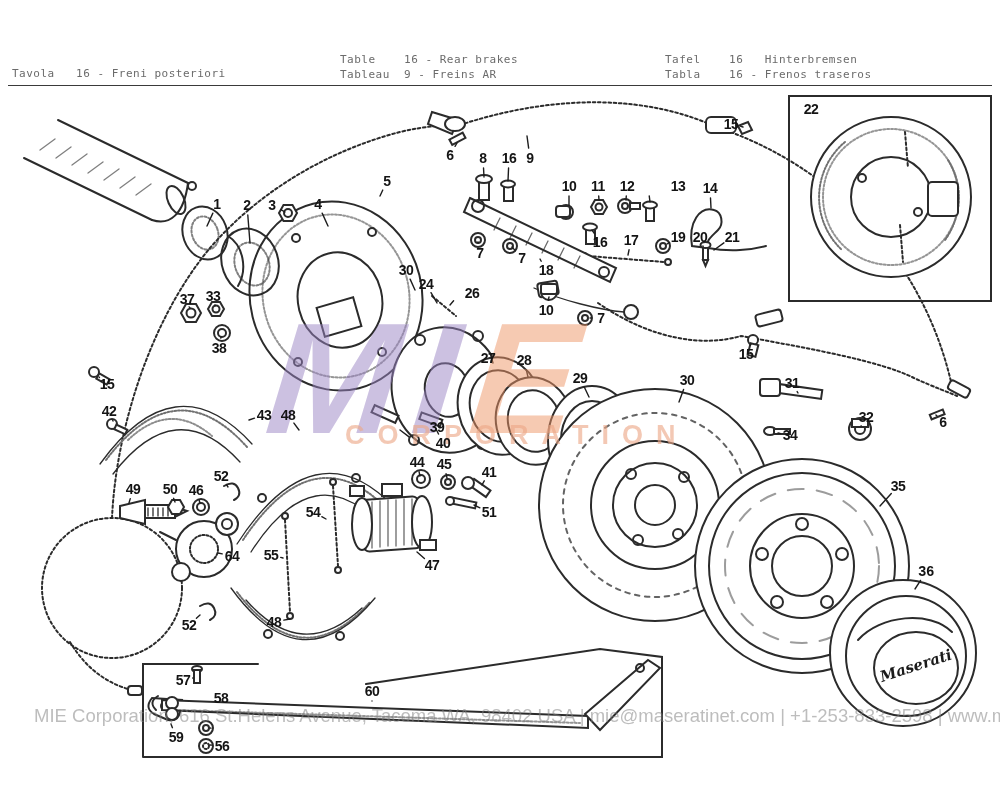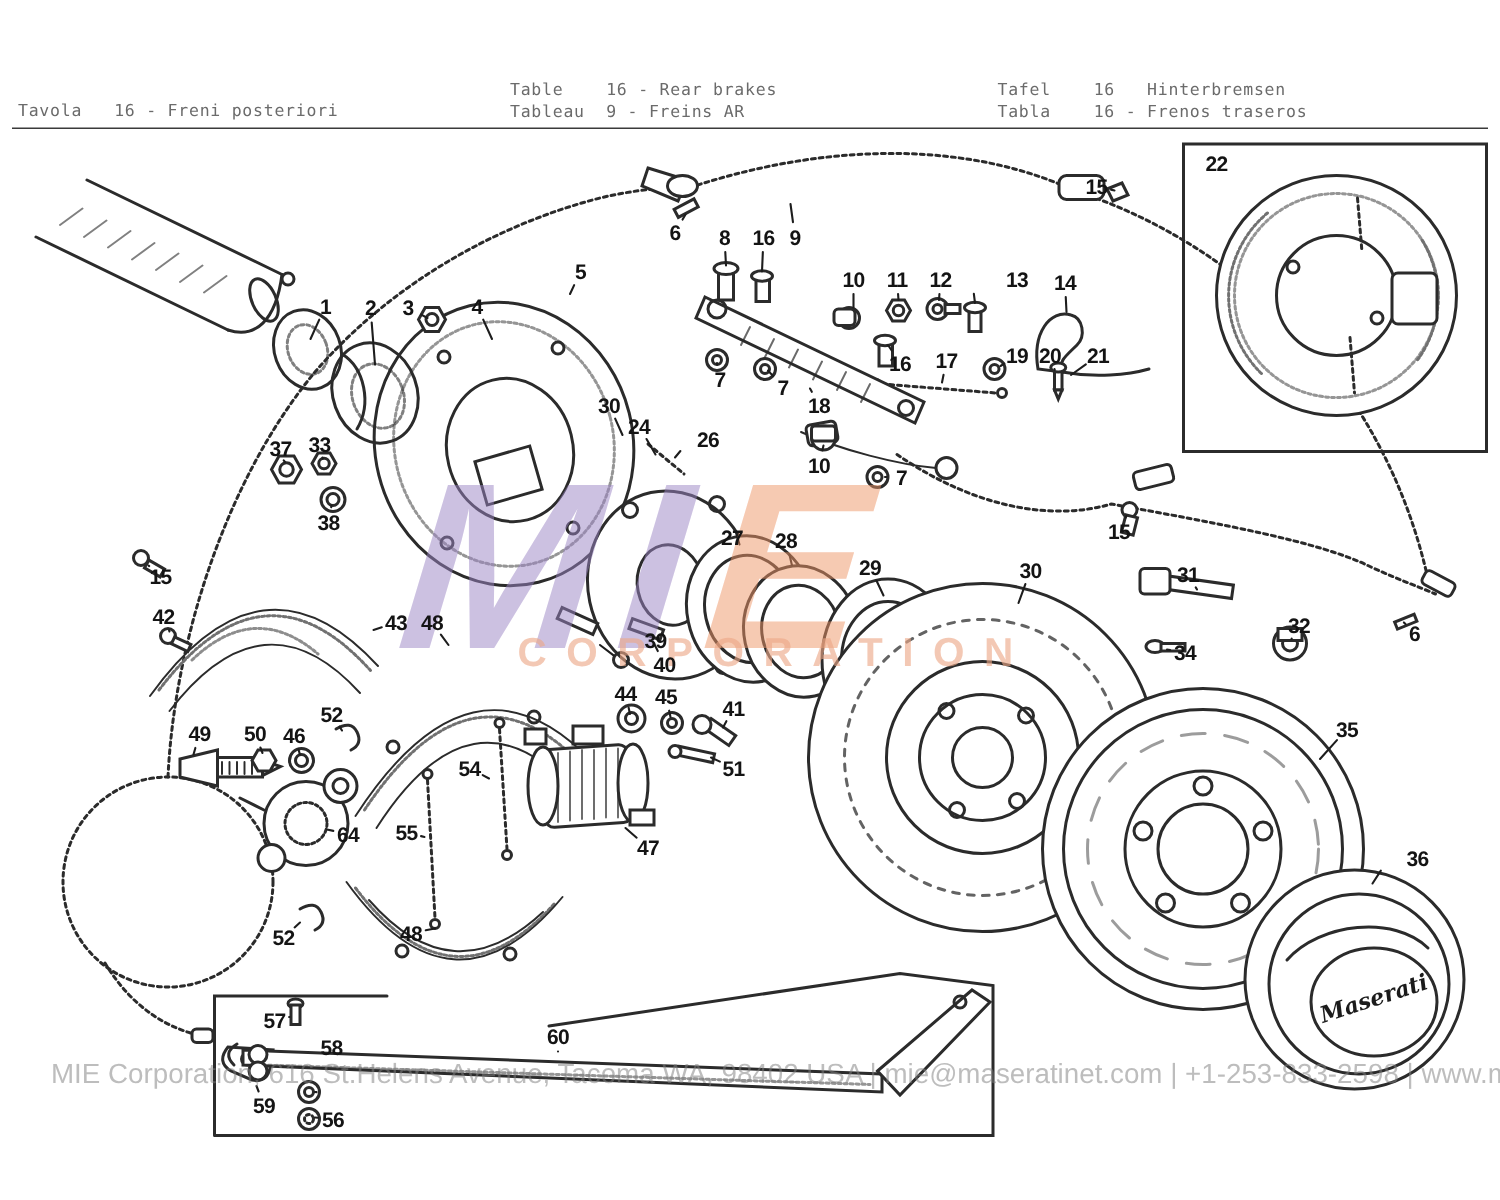--- a/index.html
+++ b/index.html
@@ -423,21 +423,21 @@
       <div class="plabel" style="left: 488px; top: 346px; margin-top: 12px;">27</div>
       <div class="plabel" style="left: 524px; top: 360px;">28</div>
       <div class="plabel" style="left: 580px; top: 378px;">29</div>
       <div class="plabel" style="left: 687px; top: 380px;">30</div>
       <div class="plabel" style="left: 792px; top: 383px;">31</div>
       <div class="plabel" style="left: 866px; top: 417px;">32</div>
       <div class="plabel" style="left: 746px; top: 354px;">15</div>
       <div class="plabel" style="left: 790px; top: 435px;">34</div>
       <div class="plabel" style="left: 943px; top: 422px;">6</div>
       <div class="plabel" style="left: 898px; top: 486px;">35</div>
-      <div class="plabel" style="left: 945px; top: 572px;">36</div>
+      <div class="plabel" style="left: 926px; top: 572px; font-family: Liberation Mono, monospace;">36</div>
       <div class="plabel" style="left: 187px; top: 299px;">37</div>
       <div class="plabel" style="left: 213px; top: 296px;">33</div>
       <div class="plabel" style="left: 219px; top: 348px;">38</div>
       <div class="plabel" style="left: 107px; top: 384px;">15</div>
       <div class="plabel" style="left: 109px; top: 411px; text-align: center;">42</div>
       <div class="plabel" style="left: 264px; top: 415px;">43</div>
       <div class="plabel" style="left: 288px; top: 415px;">48</div>
       <div class="plabel" style="left: 417px; top: 427px; padding-left: 40px;">39</div>
       <div class="plabel" style="left: 443px; top: 443px;">40</div>
       <div class="plabel" style="left: 417px; top: 462px;">44</div>

